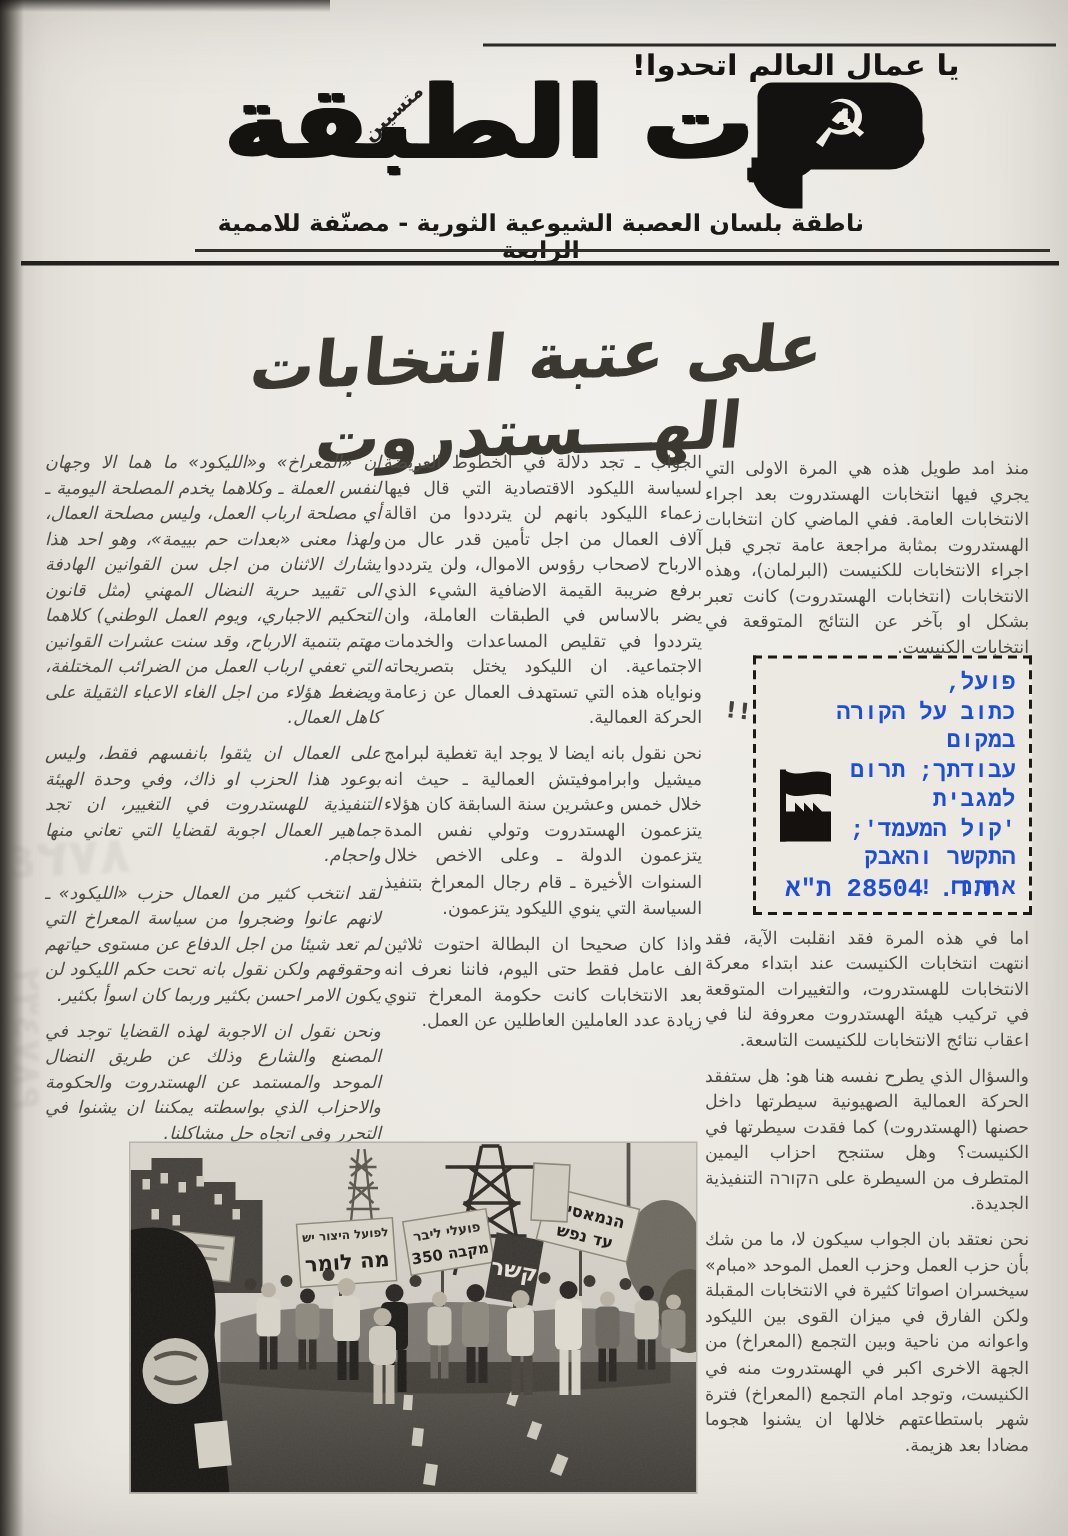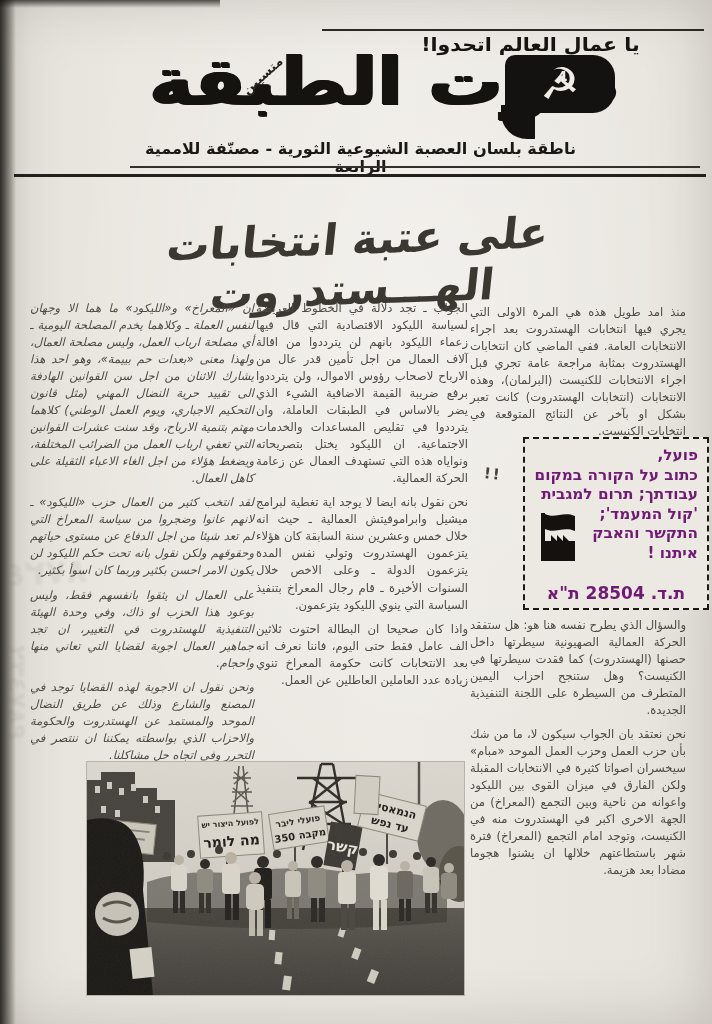--- a/index.html
+++ b/index.html
@@ -53,23 +53,23 @@
     color:#4e4a44;}
   .col p{margin:0 0 7px 0;}
   .col-right-intro{left:470px;top:304px;width:216px;}
   .col-right-rest{left:470px;top:617px;width:216px;}
   .col-middle{left:256px;top:300px;width:212px;}
   .col-left{left:30px;top:300px;width:224px;font-style:italic;}
   .margin-mark{position:absolute;left:484px;top:465px;font-size:15px;font-weight:bold;
     color:#44413c;letter-spacing:2px;transform:rotate(6deg);}
 
   
-  .adbox{position:absolute;left:523px;top:437px;width:186px;height:173px;box-sizing:border-box;
+  .adbox{position:absolute;left:502px;top:437px;width:186px;height:173px;box-sizing:border-box;
     border:2.5px dashed #1c1a17;background:#ece9e2;padding:7px 9px 6px 9px;
-    direction:rtl;text-align:right;color:#701a75;}
+    direction:rtl;text-align:right;color:#1d4ed8;font-family:Liberation Mono, monospace;}
   .adbox .l{font-size:15px;font-weight:bold;line-height:1.3;transform:scaleX(1.02);transform-origin:right;}
   .adbox .addr{position:absolute;bottom:5px;right:9px;left:9px;text-align:center;
     font-size:17px;font-weight:bold;}
   .adlogo{position:absolute;left:10px;top:72px;width:48px;height:52px;}
 
   
   .photo{position:absolute;left:87px;top:762px;width:377px;height:233px;outline:1px solid #b8b4ac;}
 </style>
 </head>
 <body>
@@ -110,36 +110,37 @@
     <div class="l">איתנו !</div>
     <div class="addr">ת.ד. 28504 ת"א</div>
     <svg class="adlogo" viewBox="0 0 48 52">
       <rect x="6" y="2" width="4" height="48" fill="#14110e"></rect>
       <path d="M10,3 C20,8 28,0 40,5 L40,20 C28,15 20,23 10,18 Z" fill="#14110e"></path>
       <path d="M6,30 L16,30 L16,24 L22,30 L22,24 L28,30 L28,24 L34,30 L40,30 L40,50 L6,50 Z" fill="#14110e"></path>
     </svg>
   </div>
 
   <div class="col col-right-rest">
-    <p>والسؤال الذي يطرح نفسه هنا هو: هل ستفقد الحركة العمالية الصهيونية سيطرتها داخل حصنها (الهستدروت) كما فقدت سيطرتها في الكنيست؟ وهل ستنجح احزاب اليمين المتطرف من السيطرة على اللجنة التنفيذية الجديدة.</p>
+    <p>اما في هذه المرة فقد انقلبت الآية، فقد انتهت انتخابات الكنيست عند ابتداء معركة الانتخابات للهستدروت، والتغييرات المتوقعة في تركيب هيئة الهستدروت معروفة لنا في اعقاب نتائج الانتخابات للكنيست التاسعة.</p>
+    <p>والسؤال الذي يطرح نفسه هنا هو: هل ستفقد الحركة العمالية الصهيونية سيطرتها داخل حصنها (الهستدروت) كما فقدت سيطرتها في الكنيست؟ وهل ستنجح احزاب اليمين المتطرف من السيطرة على הקורה التنفيذية الجديدة.</p>
     <p>نحن نعتقد بان الجواب سيكون لا، ما من شك بأن حزب العمل وحزب العمل الموحد «مبام» سيخسران اصواتا كثيرة في الانتخابات المقبلة ولكن الفارق في ميزان القوى بين الليكود واعوانه من ناحية وبين التجمع (المعراخ) من الجهة الاخرى اكبر في الهستدروت منه في الكنيست، وتوجد امام التجمع (المعراخ) فترة شهر باستطاعتهم خلالها ان يشنوا هجوما مضادا بعد هزيمة.</p>
 
   </div>
 
   <div class="col col-middle">
     <p>الجواب ـ تجد دلالة في الخطوط العريضة لسياسة الليكود الاقتصادية التي قال فيها زعماء الليكود بانهم لن يترددوا من اقالة آلاف العمال من اجل تأمين قدر عال من الارباح لاصحاب رؤوس الاموال، ولن يترددوا برفع ضريبة القيمة الاضافية الشيء الذي يضر بالاساس في الطبقات العاملة، وان يترددوا في تقليص المساعدات والخدمات الاجتماعية. ان الليكود يختل بتصريحاته ونواياه هذه التي تستهدف العمال عن زعامة الحركة العمالية.</p>
     <p>نحن نقول بانه ايضا لا يوجد اية تغطية لبرامج ميشيل وابراموفيتش العمالية ـ حيث انه خلال خمس وعشرين سنة السابقة كان هؤلاء يتزعمون الهستدروت وتولي نفس المدة يتزعمون الدولة ـ وعلى الاخص خلال السنوات الأخيرة ـ قام رجال المعراخ بتنفيذ السياسة التي ينوي الليكود يتزعمون.</p>
     <p>واذا كان صحيحا ان البطالة احتوت ثلاثين الف عامل فقط حتى اليوم، فاننا نعرف انه بعد الانتخابات كانت حكومة المعراخ تنوي زيادة عدد العاملين العاطلين عن العمل.</p>
   </div>
 
   <div class="col col-left">
     <p>ان «المعراخ» و«الليكود» ما هما الا وجهان لنفس العملة ـ وكلاهما يخدم المصلحة اليومية ـ أي مصلحة ارباب العمل، وليس مصلحة العمال، ولهذا معنى «بعدات حم بييمة»، وهو احد هذا يشارك الاثنان من اجل سن القوانين الهادفة الى تقييد حرية النضال المهني (مثل قانون التحكيم الاجباري، ويوم العمل الوطني) كلاهما مهتم بتنمية الارباح، وقد سنت عشرات القوانين التي تعفي ارباب العمل من الضرائب المختلفة، ويضغط هؤلاء من اجل الغاء الاعباء الثقيلة على كاهل العمال.</p>
+    <p>على العمال ان يثقوا بانفسهم فقط، وليس بوعود هذا الحزب او ذاك، وفي وحدة الهيئة التنفيذية للهستدروت في التغيير، ان تجد جماهير العمال اجوبة لقضايا التي تعاني منها واحجام.</p>
     <p>لقد انتخب كثير من العمال حزب «الليكود» ـ لانهم عانوا وضجروا من سياسة المعراخ التي لم تعد شيئا من اجل الدفاع عن مستوى حياتهم وحقوقهم ولكن نقول بانه تحت حكم الليكود لن يكون الامر احسن بكثير وربما كان اسوأ بكثير.</p>
-    <p>على العمال ان يثقوا بانفسهم فقط، وليس بوعود هذا الحزب او ذاك، وفي وحدة الهيئة التنفيذية للهستدروت في التغيير، ان تجد جماهير العمال اجوبة لقضايا التي تعاني منها واحجام.</p>
-    <p>ونحن نقول ان الاجوبة لهذه القضايا توجد في المصنع والشارع وذلك عن طريق النضال الموحد والمستمد عن الهستدروت والحكومة والاحزاب الذي بواسطته يمكننا ان ننتصر في التحرر وفي اتجاه حل مشاكلنا.</p>
+    <p>ونحن نقول ان الاجوبة لهذه القضايا توجد في المصنع والشارع وذلك عن طريق النضال الموحد والمستمد عن الهستدروت والحكومة والاحزاب الذي بواسطته يمكننا ان يشنوا في التحرر وفي اتجاه حل مشاكلنا.</p>
   </div>
 
   <svg class="photo" viewBox="0 0 377 233">
     <defs>
       <filter id="grain">
         <feTurbulence type="fractalNoise" baseFrequency="0.8" numOctaves="2" stitchTiles="stitch"></feTurbulence>
         <feColorMatrix type="matrix" values="0 0 0 0 0.5  0 0 0 0 0.49  0 0 0 0 0.46  0 0 0 0.5 0"></feColorMatrix>
       </filter>
       <linearGradient id="sky" x1="0" y1="0" x2="0" y2="1">
         <stop offset="0" stop-color="#dcd8d0"></stop>

